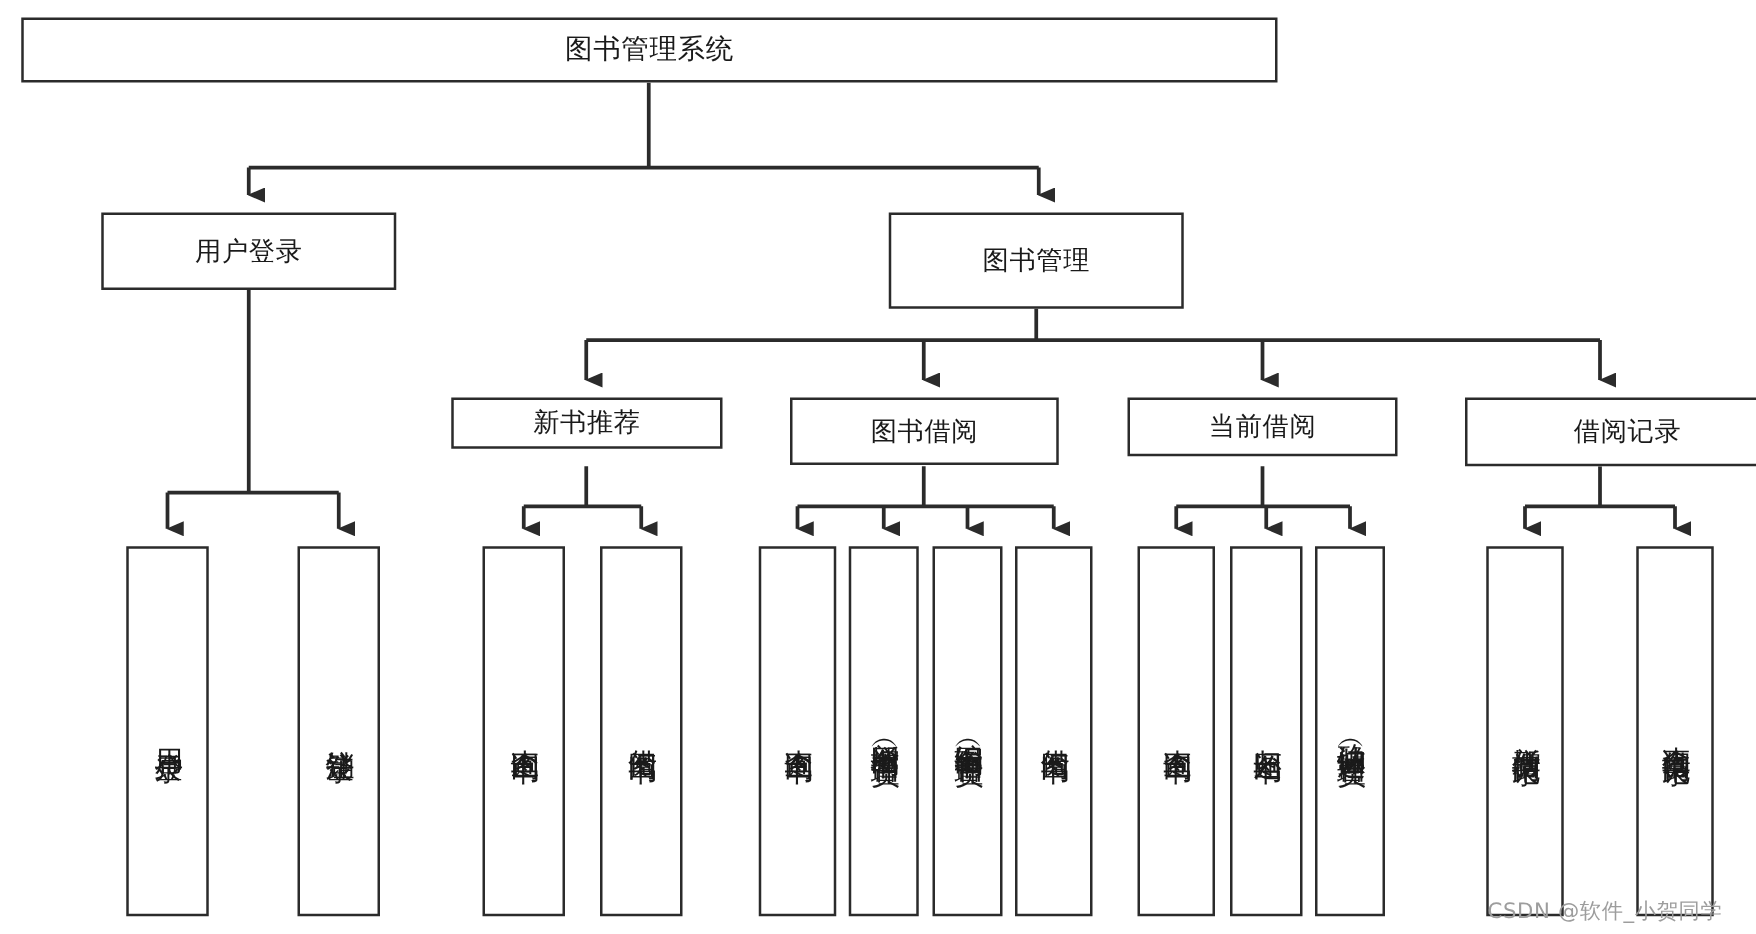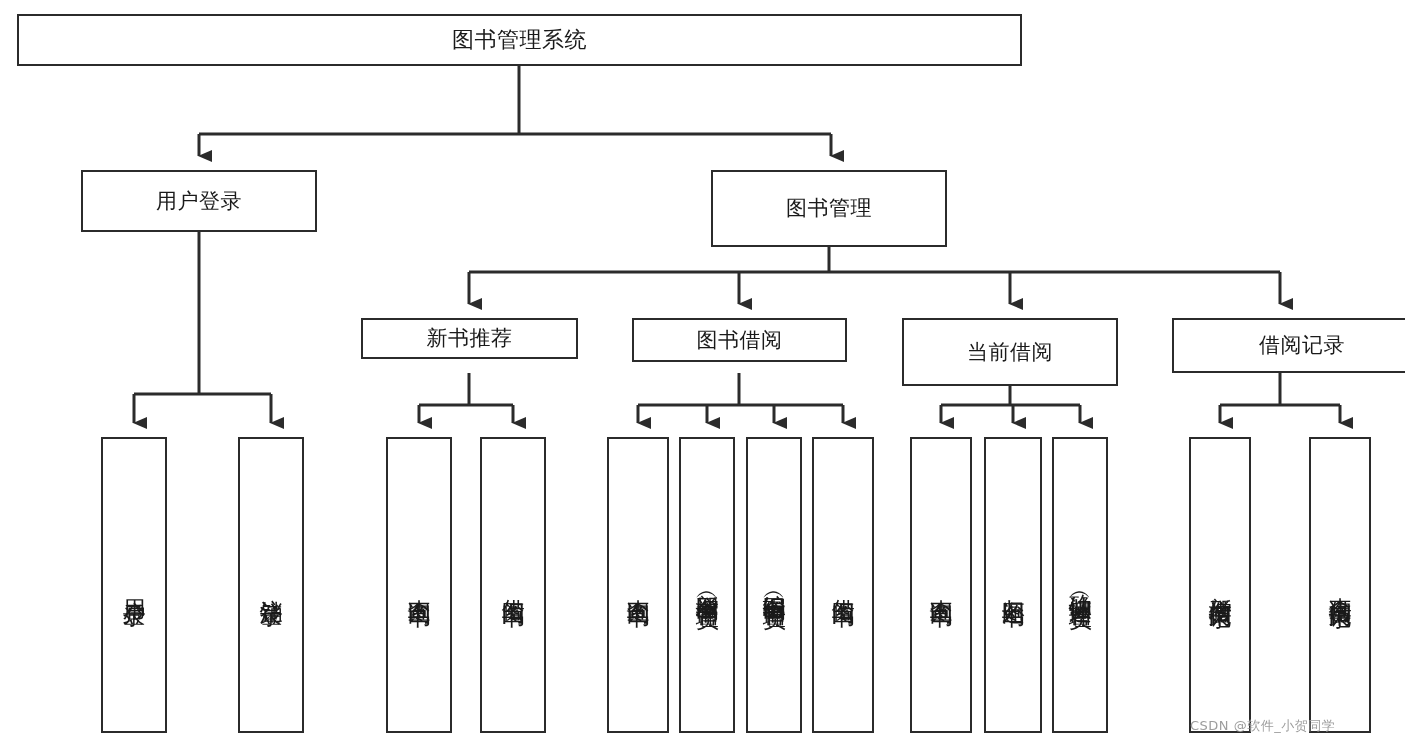--- a/index.html
+++ b/index.html
@@ -51,21 +51,21 @@
   .node.vertical .label {
     writing-mode: vertical-rl;
     text-orientation: upright;
     font-size: 23px;
     letter-spacing: 2px;
     line-height: 1.1;
     max-height: 100%;
   }
   .watermark {
     position: absolute;
-    font-size: 13px;
+    font-size: 17px;
     color: #9d9d9d;
     white-space: nowrap;
     letter-spacing: 0.5px;
   }
 </style>
 </head>
 <body>
 
 <div id="canvas">
 
@@ -126,24 +126,24 @@
   <div class="node horizontal" style="left:81px; top:170px; width:236px; height:62px;">
     <span class="label">用户登录</span>
   </div>
   <div class="node horizontal" style="left:711px; top:170px; width:236px; height:77px;">
     <span class="label">图书管理</span>
   </div>
 
   <div class="node horizontal" style="left:361px; top:318px; width:217px; height:41px;">
     <span class="label">新书推荐</span>
   </div>
-  <div class="node horizontal" style="left:632px; top:318px; width:215px; height:44px;">
+  <div class="node horizontal" style="left:632px; top:318px; width:215px; height:54px;">
     <span class="label">图书借阅</span>
   </div>
-  <div class="node horizontal" style="left:902px; top:318px; width:216px; height:68px;justify-content:center;">
+  <div class="node horizontal" style="left:902px; top:318px; width:216px; height:47px;justify-content:center;">
     <span class="label">当前借阅</span>
   </div>
   <div class="node horizontal" style="left:1172px; top:318px; width:260px; height:55px;">
     <span class="label">借阅记录</span>
   </div>
 
   <div class="node vertical" style="left:101px; top:437px; width:66px; height:296px;">
     <span class="label">用户登录</span>
   </div>
   <div class="node vertical" style="left:238px; top:437px; width:66px; height:296px;">

